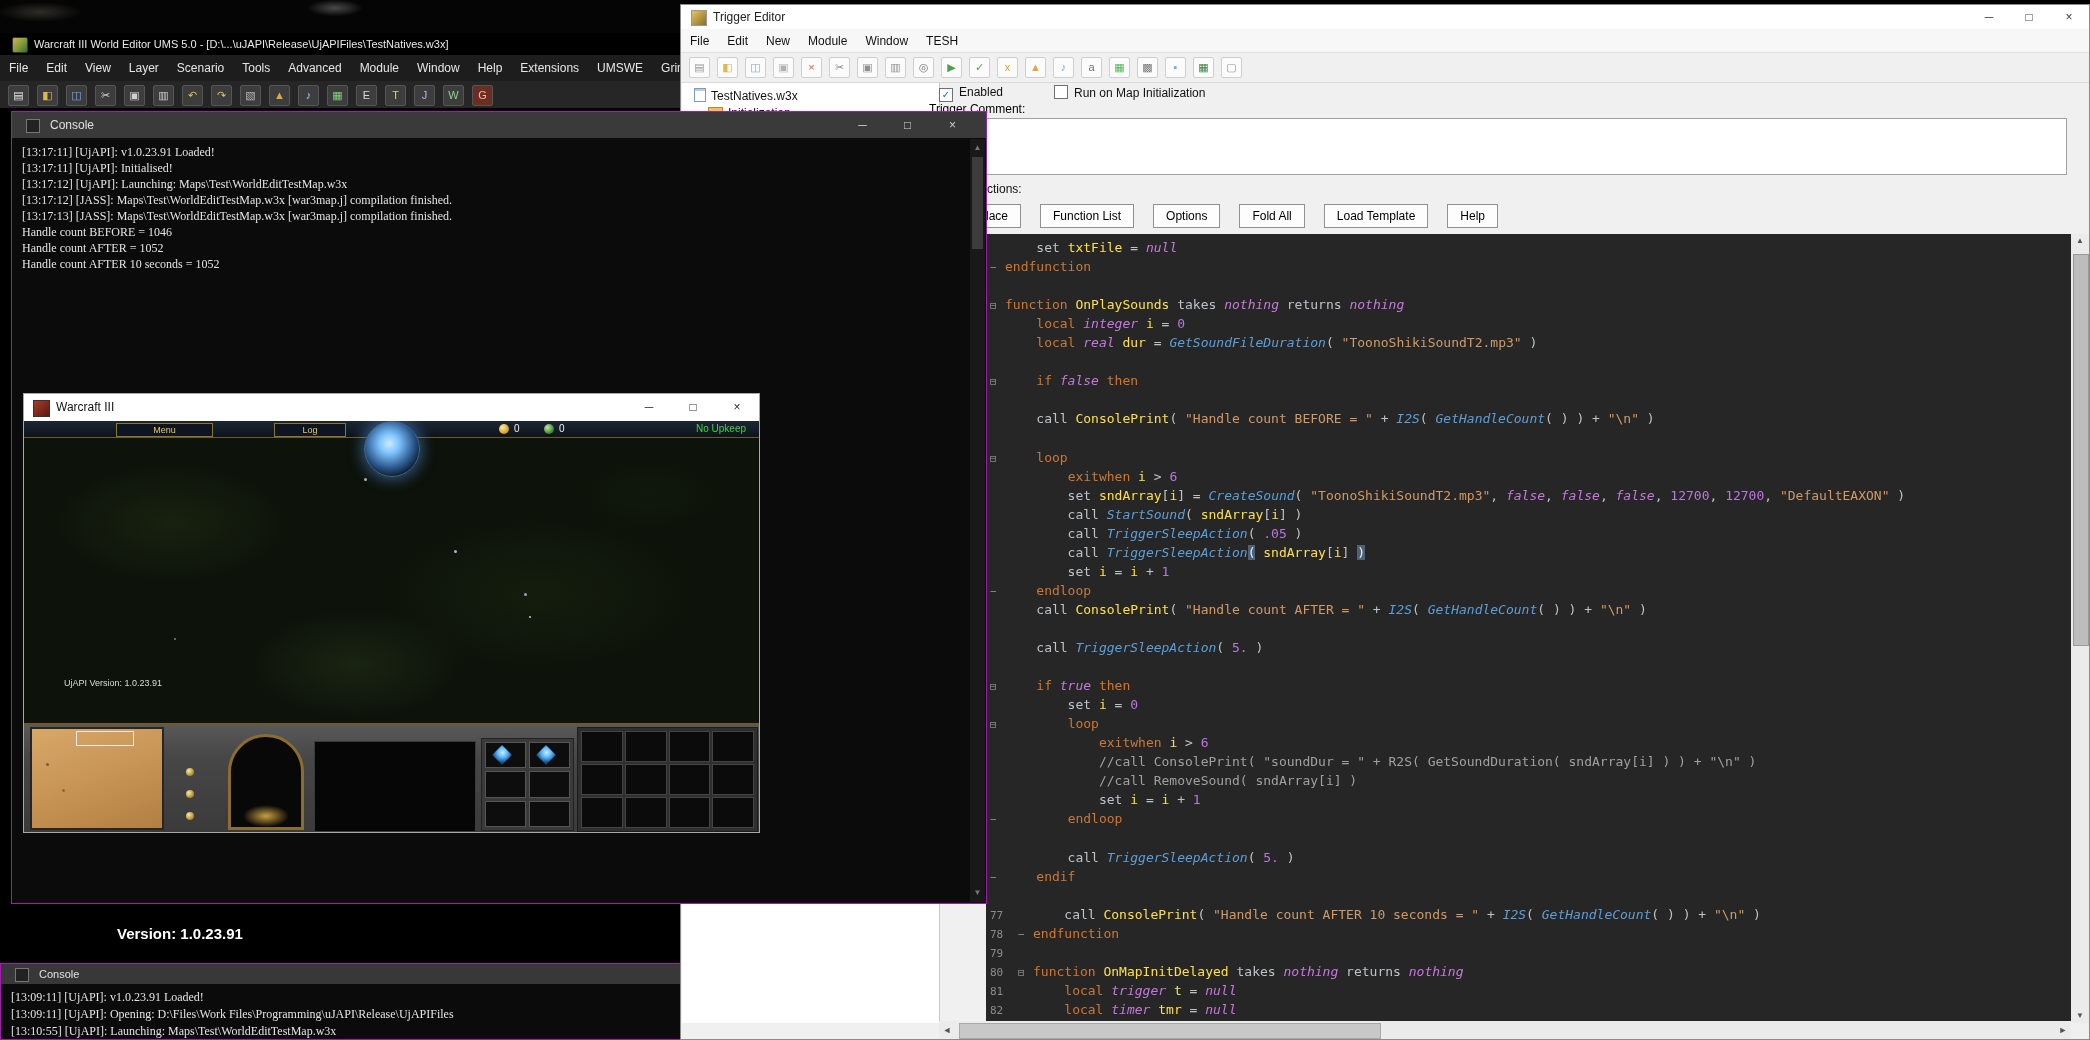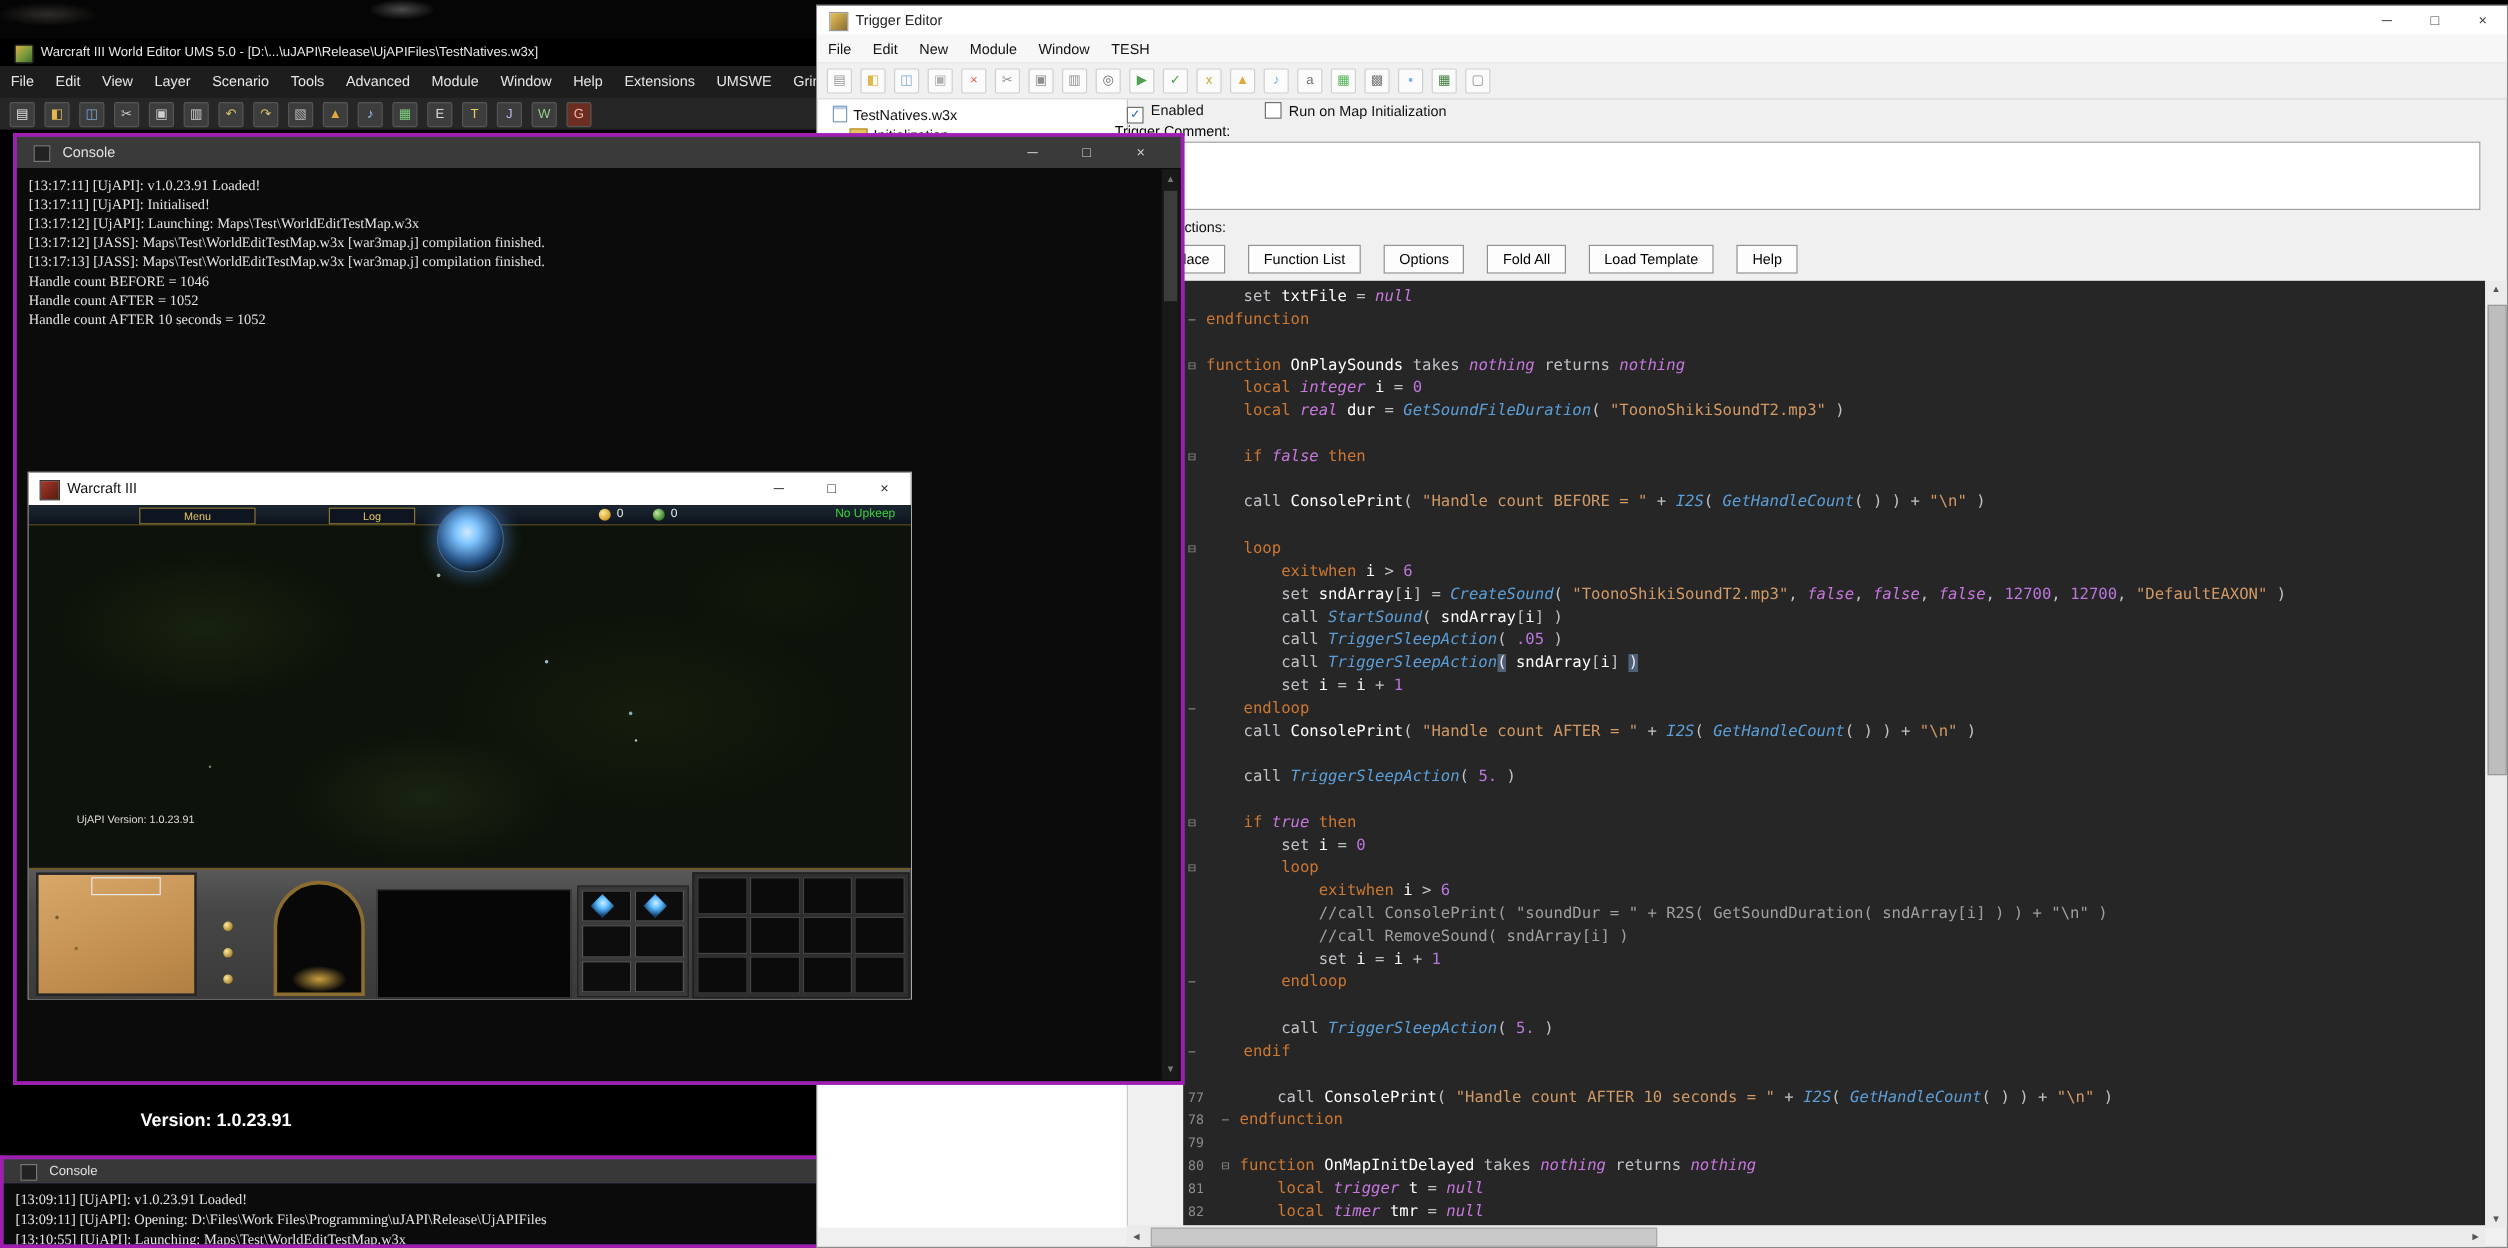--- a/index.html
+++ b/index.html
@@ -17,21 +17,21 @@
     gap:8px;padding:4px 0 4px 8px;box-sizing:border-box;overflow:hidden}
   .tb-icon{width:19px;height:19px;line-height:19px;text-align:center;font-size:11px;border-radius:2px;flex:0 0 auto}
   .tb-icon.dark{background:#3d3d3d;border:1px solid #555}
   .tb-icon.light{background:#fbfbfb;border:1px solid #cfcfcf}
   .menu-item{display:inline-block;padding:0 9px;cursor:default}
   #we-version{left:117px;top:925px;color:#fff;font-size:15px;font-weight:bold}
   #backdrop-texture{left:0;top:0;width:684px;height:33px;
     background:radial-gradient(60px 14px at 40px 12px,#2e2c28,transparent 70%),
                radial-gradient(40px 12px at 335px 8px,#4a4a4a,transparent 70%),#050505}
   
-  .console-win{background:#8b5cf6;border:3px solid #a21caf;box-sizing:border-box}
+  .console-win{background:#c2410c;border:1px solid #a21caf;box-sizing:border-box}
   .console-titlebar{position:absolute;left:0;top:0;right:0;height:26px;background:#3a3a3a;
     color:#e0e0e0;font-size:12px;line-height:26px}
   .console-title-text{position:absolute;left:38px;top:0}
   .console-ic{position:absolute;left:14px;top:7px;width:12px;height:12px;background:#222;border:1px solid #777}
   .cwin-btn{position:absolute;top:0;width:45px;height:26px;text-align:center;color:#cfcfcf;font-size:12px;line-height:26px}
   .console-body{position:absolute;left:0;top:26px;right:0;bottom:0;background:#0b0b0b;
     padding:6px 0 0 10px;box-sizing:border-box;overflow:hidden}
   .console-line{font-family:Liberation Serif, serif;font-size:12px;line-height:16px;
     color:#e4e4e4;white-space:pre}
   #console-top{left:11px;top:111px;width:976px;height:793px;z-index:8}
@@ -68,21 +68,21 @@
   #te-comment-box{left:260px;top:113px;width:1126px;height:57px;background:#fff;border:1px solid #a0a0a0;box-sizing:border-box}
   #te-button-row{left:270px;top:199px;height:24px;display:flex}
   .te-btn{height:24px;padding:0 12px;font-family:"Liberation Sans",sans-serif;font-size:12px;
     background:#fdfdfd;border:1px solid #919191;margin-right:19px;white-space:nowrap}
   
   #code-editor{left:305px;top:229px;width:1085px;height:789px;background:#262626;
     overflow:hidden;padding-top:4px;box-sizing:border-box;font-family:"DejaVu Sans Mono",monospace;font-size:13px}
   .code-row{height:19.05px;line-height:19.05px;white-space:pre;padding-left:4px}
   .ln{display:inline-block;width:24px;text-align:left;margin-right:4px;color:#8c8c8c;font-size:11px}
   .fold{display:inline-block;width:15px;color:#8a8a8a;font-size:11px}
-  .tk-d{color:#bfc2c7}.tk-k{color:#cc7832}.tk-i{color:#ffffff}
+  .tk-d{color:#bfc2c7}.tk-k{color:#cc7832}.tk-i{color:#fde047}
   .tk-f{color:#5c9fd8;font-style:italic}.tk-t{color:#c678dd;font-style:italic}
   .tk-n{color:#bb77dd}.tk-s{color:#d19a66}.tk-c{color:#a0a0a0}
   .tk-h{background:#4e6177;color:#eee}
   #te-vscroll{left:1390px;top:229px;width:18px;height:789px;background:#ebebeb}
   #te-vscroll .scr-arrow{width:18px;color:#555}
   #vs-thumb{position:absolute;left:2px;top:20px;width:14px;height:390px;background:#bdbdbd;border:1px solid #9a9a9a}
   #te-hscroll{left:258px;top:1016px;width:1132px;height:18px;background:#ebebeb}
   .hscr-arrow{position:absolute;top:0;width:16px;height:18px;color:#555;font-size:9px;text-align:center;line-height:18px}
   #hs-thumb{position:absolute;left:20px;top:2px;width:420px;height:14px;background:#c8c8c8;border:1px solid #a8a8a8}
   

